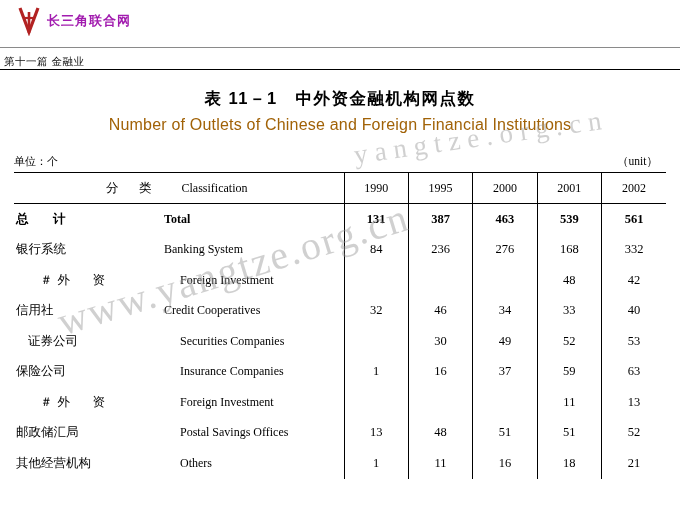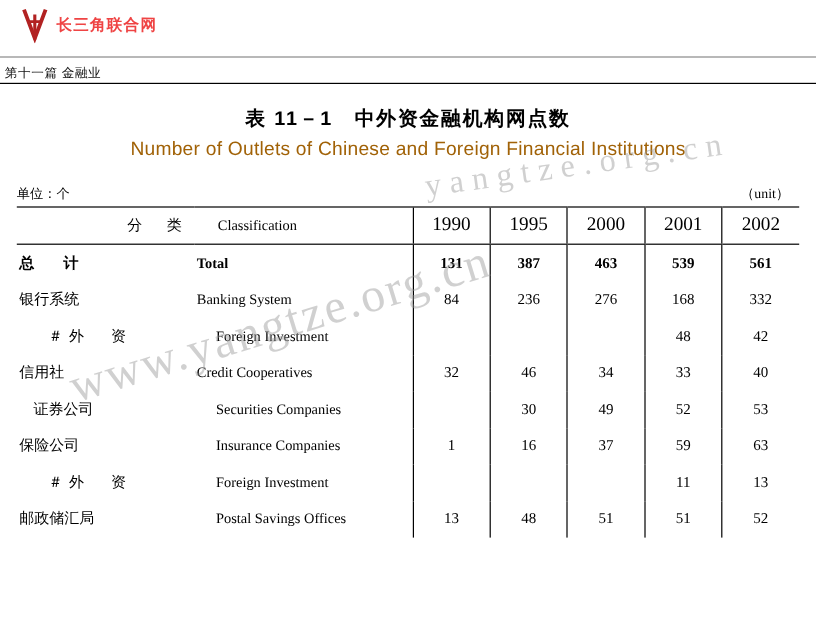--- a/index.html
+++ b/index.html
@@ -33,21 +33,21 @@
     height: 30px;
     position: relative;
     flex: none;
   }
   .logo-mark svg { display: block; }
   .logo-text {
     font-family: "Liberation Sans", sans-serif;
     font-size: 13px;
     font-weight: bold;
     letter-spacing: 1px;
-    color: #ef4444;
+    color: #a21caf;
     white-space: nowrap;
   }
   .logo-rule {
     position: absolute;
     left: 0;
     right: 0;
     bottom: 0;
     height: 1px;
     background: #8a8a8a;
   }
@@ -148,21 +148,21 @@
     font-size: 12.5px;
     letter-spacing: 4px;
   }
   .head-en {
     font-family: "Liberation Serif", serif;
     font-size: 12px;
     margin-left: 26px;
   }
   thead th.yr {
     font-family: "Liberation Serif", serif;
-    font-size: 16px;
+    font-size: 12px;
     border-left: 1px solid #000;
   }
 
   tbody td {
     height: 30.5px;
     font-size: 12px;
   }
   tbody td.label {
     font-family: "Liberation Sans", sans-serif;
     font-size: 12.5px;
@@ -361,20 +361,29 @@
     <tr>
       <td class="label">邮政储汇局</td>
       <td class="en ind-en1">Postal Savings Offices</td>
       <td class="num">13</td>
       <td class="num">48</td>
       <td class="num">51</td>
       <td class="num">51</td>
       <td class="num">52</td>
     </tr>
 
+    <tr>
+      <td class="label">其他经营机构</td>
+      <td class="en ind-en1">Others</td>
+      <td class="num">1</td>
+      <td class="num">11</td>
+      <td class="num">16</td>
+      <td class="num">18</td>
+      <td class="num">21</td>
+    </tr>
 
   </tbody>
 </table>
 
 <div class="watermark">
   <span class="wm-text wm-a">yangtze.org.cn</span>
   <span class="wm-text wm-b">www.yangtze.org.cn</span>
 </div>
 
 </body></html>

